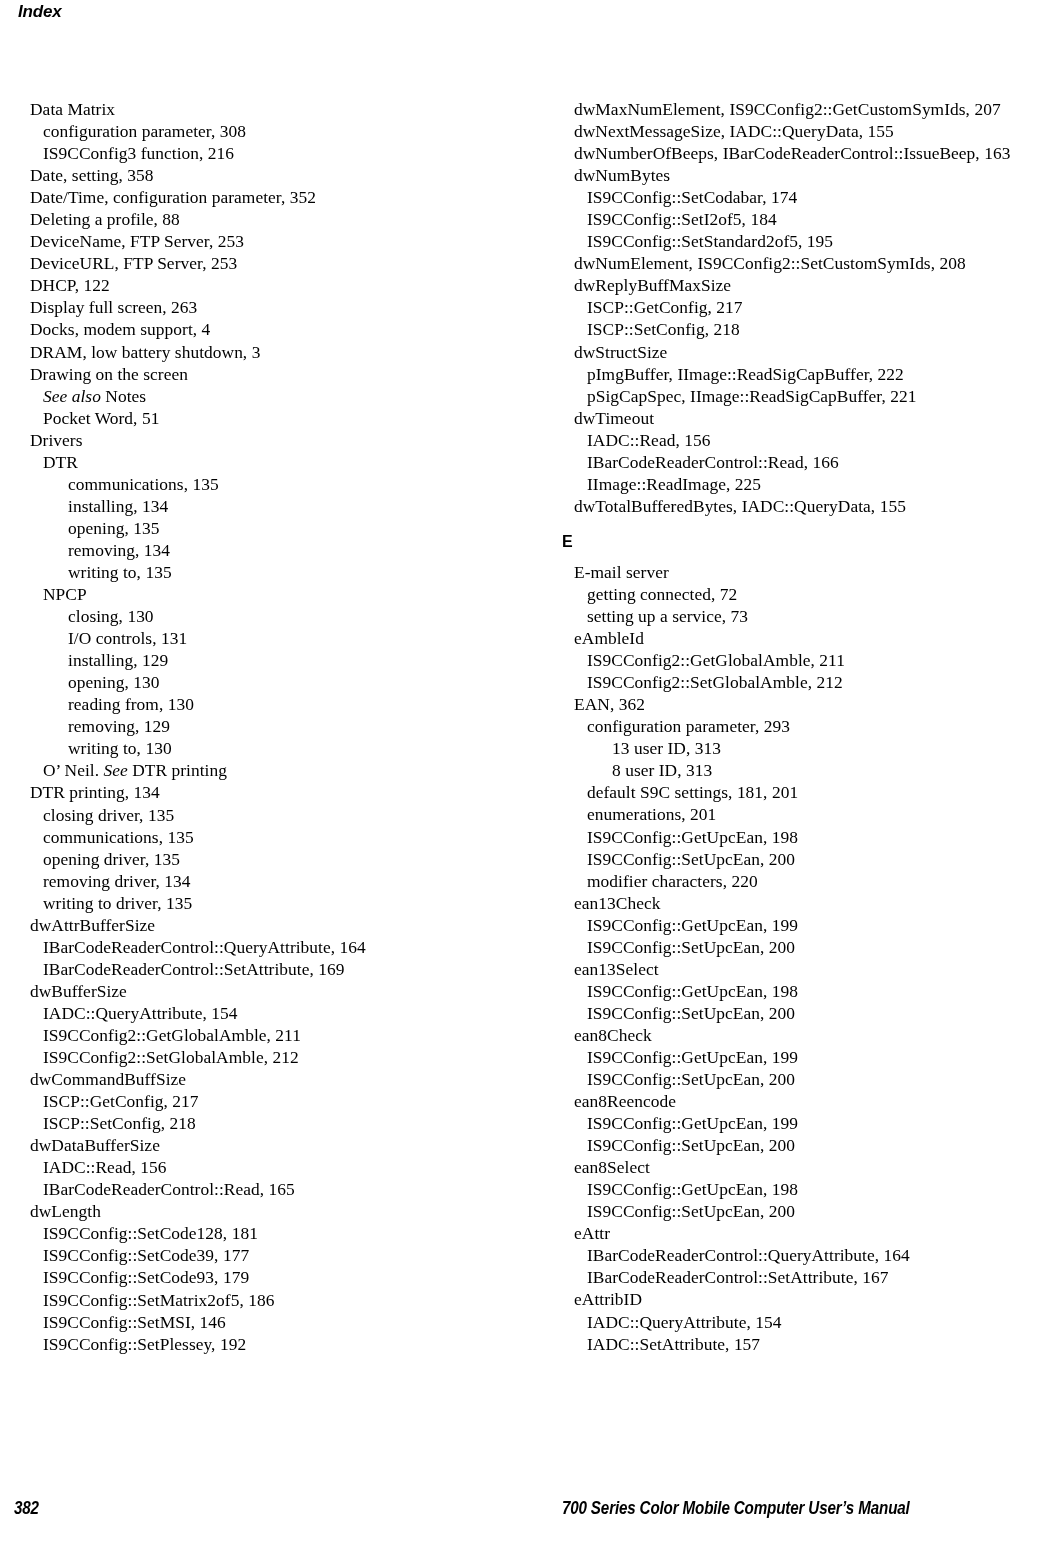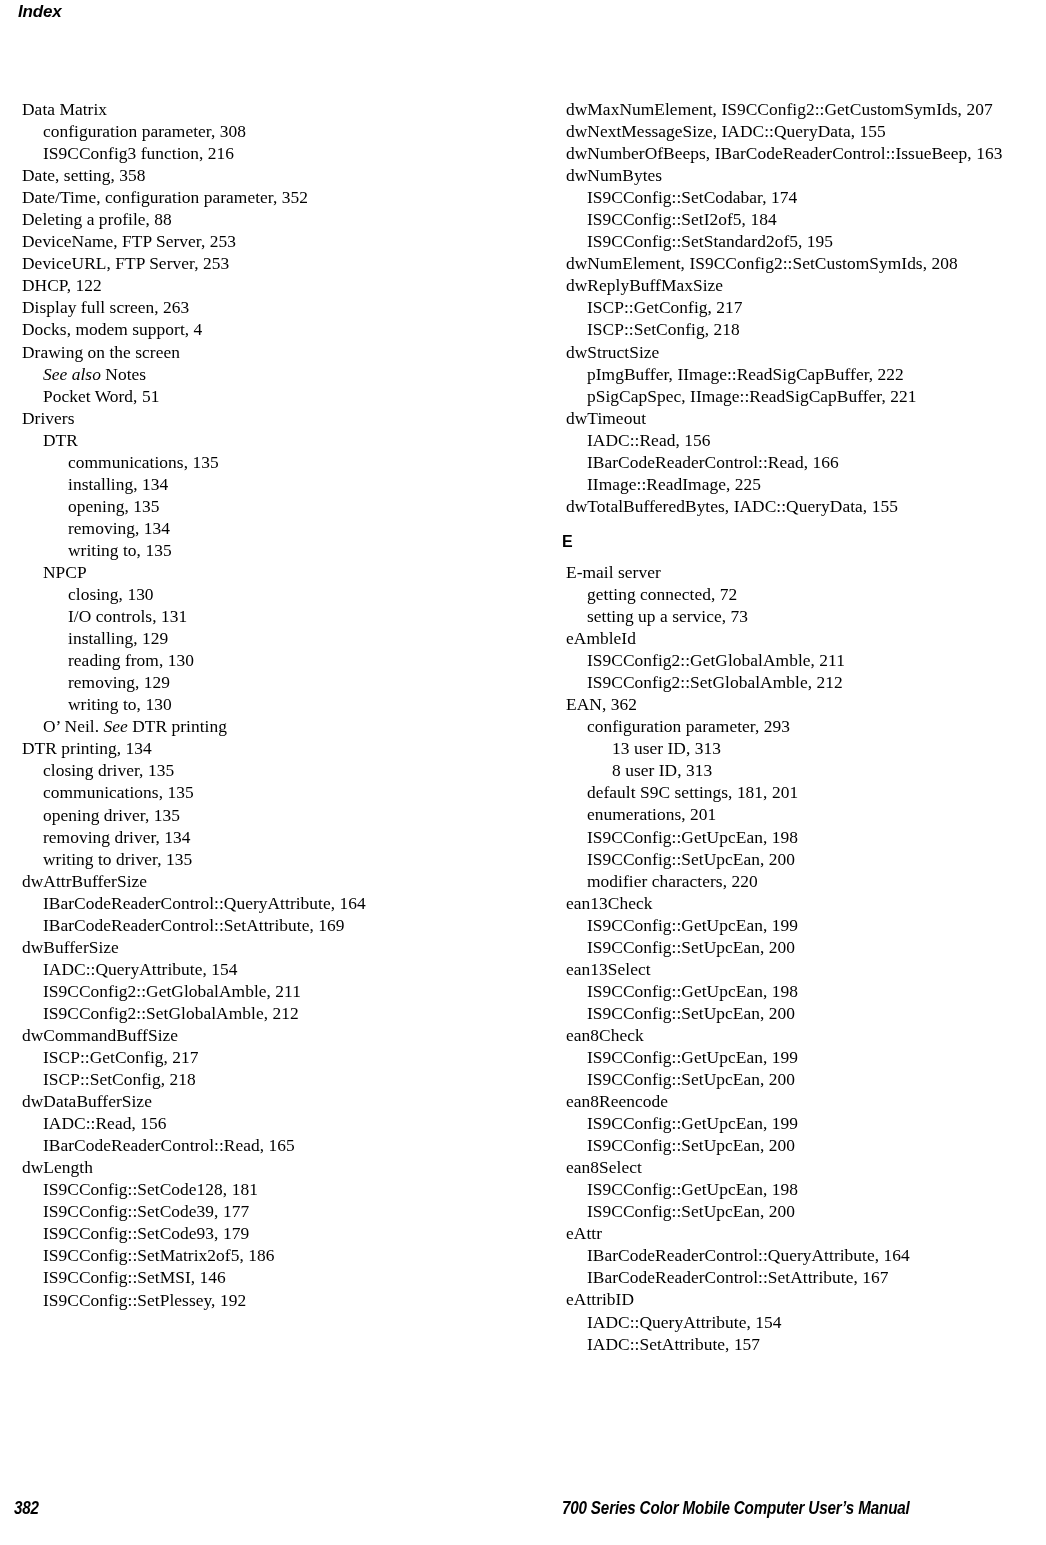--- a/index.html
+++ b/index.html
@@ -55,21 +55,21 @@
     line-height: 22.05px;
     white-space: nowrap;
     letter-spacing: 0.05px;
   }
   
   .entry.wrap {
     white-space: normal;
     padding-left: 38px;
     text-indent: -38px;
   }
-  .lvl0 { margin-left: 4px; }
+  .lvl0 { margin-left: 12px; }
   .lvl1 { margin-left: 25px; }
   .lvl2 { margin-left: 50px; }
 
   .entry i { font-style: italic; }
 
   
   .section-heading {
     font-family: "Liberation Sans", "DejaVu Sans", sans-serif;
     font-weight: bold;
     font-size: 16px;
@@ -125,34 +125,36 @@
         <div class="entry lvl1">configuration parameter, 308</div>
         <div class="entry lvl1">IS9CConfig3 function, 216</div>
         <div class="entry lvl0">Date, setting, 358</div>
         <div class="entry lvl0">Date/Time, configuration parameter, 352</div>
         <div class="entry lvl0">Deleting a profile, 88</div>
         <div class="entry lvl0">DeviceName, FTP Server, 253</div>
         <div class="entry lvl0">DeviceURL, FTP Server, 253</div>
         <div class="entry lvl0">DHCP, 122</div>
         <div class="entry lvl0">Display full screen, 263</div>
         <div class="entry lvl0">Docks, modem support, 4</div>
+        <div class="entry lvl0">DRAM, low battery shutdown, 3</div>
         <div class="entry lvl0">Drawing on the screen</div>
         <div class="entry lvl1"><i>See also</i> Notes</div>
         <div class="entry lvl1">Pocket Word, 51</div>
         <div class="entry lvl0">Drivers</div>
         <div class="entry lvl1">DTR</div>
         <div class="entry lvl2">communications, 135</div>
         <div class="entry lvl2">installing, 134</div>
         <div class="entry lvl2">opening, 135</div>
         <div class="entry lvl2">removing, 134</div>
         <div class="entry lvl2">writing to, 135</div>
         <div class="entry lvl1">NPCP</div>
         <div class="entry lvl2">closing, 130</div>
         <div class="entry lvl2">I/O controls, 131</div>
         <div class="entry lvl2">installing, 129</div>
+        <div class="entry lvl2">opening, 130</div>
         <div class="entry lvl2">reading from, 130</div>
         <div class="entry lvl2">removing, 129</div>
         <div class="entry lvl2">writing to, 130</div>
         <div class="entry lvl1">O’ Neil. <i>See</i> DTR printing</div>
         <div class="entry lvl0">DTR printing, 134</div>
         <div class="entry lvl1">closing driver, 135</div>
         <div class="entry lvl1">communications, 135</div>
         <div class="entry lvl1">opening driver, 135</div>
         <div class="entry lvl1">removing driver, 134</div>
         <div class="entry lvl1">writing to driver, 135</div>

